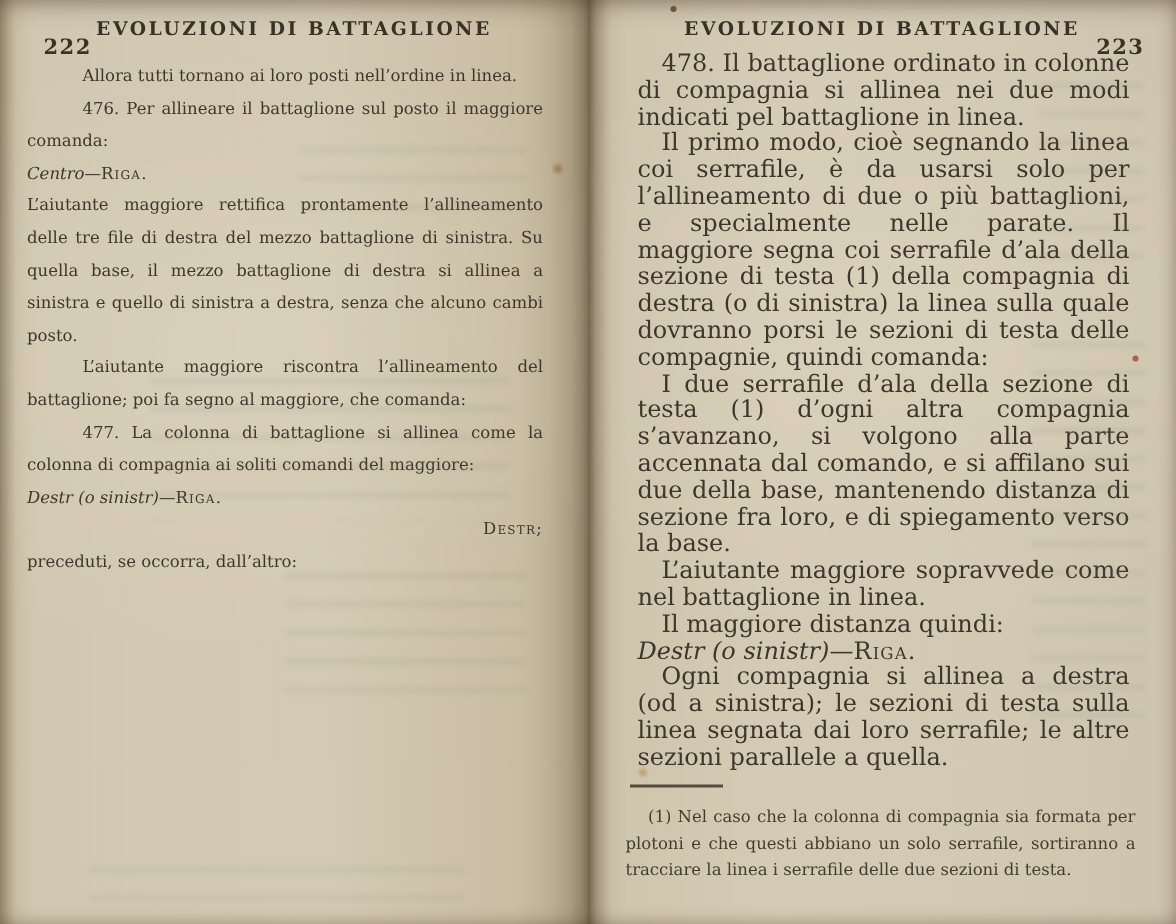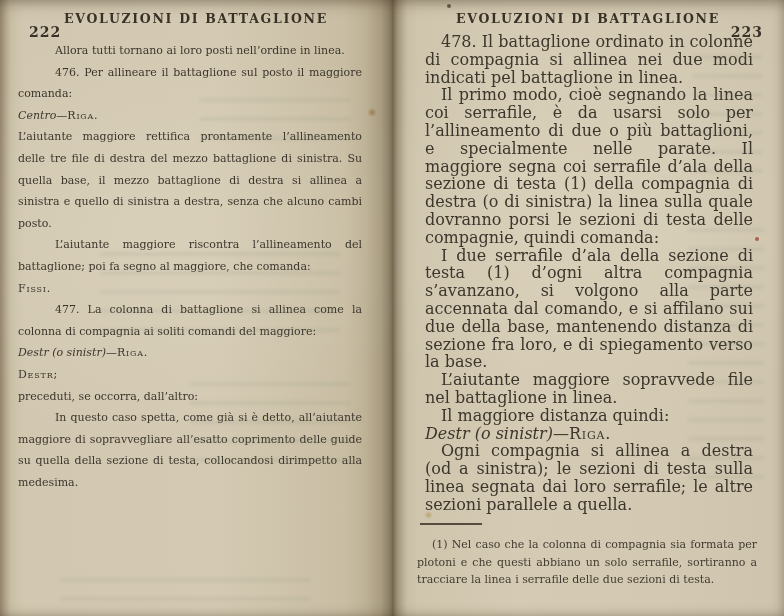--- a/index.html
+++ b/index.html
@@ -52,21 +52,21 @@
   .text-left{left:18px;top:40px;width:344px;font-size:11px;line-height:21.6px;}
   .text-right{left:33px;top:33px;width:328px;font-size:16px;line-height:17.8px;}
   .text-block p{margin:0;}
   .ind-l{text-indent:37px;}
   .ind-r{text-indent:16px;}
   .flush{text-indent:0;}
   .cmd{text-align:left;text-indent:0;}
   .cmd-l{margin:3px 0 4px 57px;}
   .cmd-r{margin:8px 0 8px 31px;}
   .it{font-style:italic;text-align:right;}
-  .sc{font-variant:small-caps;letter-spacing:0.8px;}
+  .sc{font-variant:small-caps;letter-spacing:0.8px;text-align:right;}
 
   .fn-rule{position:absolute;left:28px;top:523px;width:62px;height:0;
     border-top:2px solid rgba(62,55,44,0.85);}
   .footnote{position:absolute;left:25px;top:536px;width:340px;
     font-size:11px;line-height:17.6px;text-align:justify;
     text-indent:15px;color:#423b30;}
 
   .ghost{position:absolute;pointer-events:none;filter:blur(1.6px);opacity:0.5;
     background:repeating-linear-gradient(180deg,
       rgba(104,118,98,0.20) 0 4px, rgba(104,118,98,0) 4px 19px);}
@@ -88,45 +88,43 @@
       <span class="pagenum pagenum-left">222</span>
       <span>EVOLUZIONI DI BATTAGLIONE</span>
     </div>
 
     <div class="text-block text-left">
       <p class="ind-l">Allora tutti tornano ai loro posti nell’ordine in linea.</p>
       <p class="ind-l">476. Per allineare il battaglione sul posto il maggiore comanda:</p>
       <p class="cmd cmd-l"><span class="it">Centro</span><span>—</span><span class="sc">Riga.</span></p>
       <p class="flush">L’aiutante maggiore rettifica prontamente l’allineamento delle tre file di destra del mezzo battaglione di sinistra. Su quella base, il mezzo battaglione di destra si allinea a sinistra e quello di sinistra a destra, senza che alcuno cambi posto.</p>
       <p class="ind-l">L’aiutante maggiore riscontra l’allineamento del battaglione; poi fa segno al maggiore, che comanda:</p>
-      <p class="cmd cmd-l sc">Fissi.</p>
       <p class="ind-l">477. La colonna di battaglione si allinea come la colonna di compagnia ai soliti comandi del maggiore:</p>
       <p class="cmd cmd-l"><span class="it">Destr (o sinistr)</span><span>—</span><span class="sc">Riga.</span></p>
       <p class="cmd cmd-l sc">Destr;</p>
       <p class="flush">preceduti, se occorra, dall’altro:</p>
-      <p class="ind-l">In questo caso spetta, come già si è detto, all’aiutante maggiore di sopravvegliare all’esatto coprimento delle guide su quella della sezione di testa, collocandosi dirimpetto alla medesima.</p>
     </div>
 
     <div class="ghost" style="left:200px;top:98px;width:150px;height:48px;"></div>
     <div class="ghost" style="left:100px;top:252px;width:240px;height:95px;"></div>
     <div class="ghost" style="left:190px;top:382px;width:160px;height:85px;"></div>
     <div class="ghost" style="left:60px;top:578px;width:250px;height:32px;"></div>
   </div>
 
   <div class="page page-right">
     <div class="page-header">
       <span>EVOLUZIONI DI BATTAGLIONE</span>
       <span class="pagenum pagenum-right">223</span>
     </div>
 
     <div class="text-block text-right">
       <p class="ind-r">478. Il battaglione ordinato in colonne di compagnia si allinea nei due modi indicati pel battaglione in linea.</p>
       <p class="ind-r">Il primo modo, cioè segnando la linea coi serrafile, è da usarsi solo per l’allineamento di due o più battaglioni, e specialmente nelle parate. Il maggiore segna coi serrafile d’ala della sezione di testa (1) della compagnia di destra (o di sinistra) la linea sulla quale dovranno porsi le sezioni di testa delle compagnie, quindi comanda:</p>
       <p class="ind-r">I due serrafile d’ala della sezione di testa (1) d’ogni altra compagnia s’avanzano, si volgono alla parte accennata dal comando, e si affilano sui due della base, mantenendo distanza di sezione fra loro, e di spiegamento verso la base.</p>
-      <p class="ind-r">L’aiutante maggiore sopravvede file nel battaglione in linea.</p>
+      <p class="ind-r">L’aiutante maggiore sopravvede come nel battaglione in linea.</p>
       <p class="ind-r">Il maggiore distanza quindi:</p>
       <p class="cmd cmd-r"><span class="it">Destr (o sinistr)</span><span>—</span><span class="sc">Riga.</span></p>
       <p class="ind-r">Ogni compagnia si allinea a destra (od a sinistra); le sezioni di testa sulla linea segnata dai loro serrafile; le altre sezioni parallele a quella.</p>
     </div>
 
     <div class="fn-rule"></div>
     <div class="footnote">(1) Nel caso che la colonna di compagnia sia formata per plotoni e che questi abbiano un solo serrafile, sortiranno a tracciare la linea i serrafile delle due sezioni di testa.</div>
 
     <div class="ghost" style="left:296px;top:228px;width:76px;height:260px;"></div>
     <div class="ghost" style="left:300px;top:55px;width:70px;height:120px;"></div>

